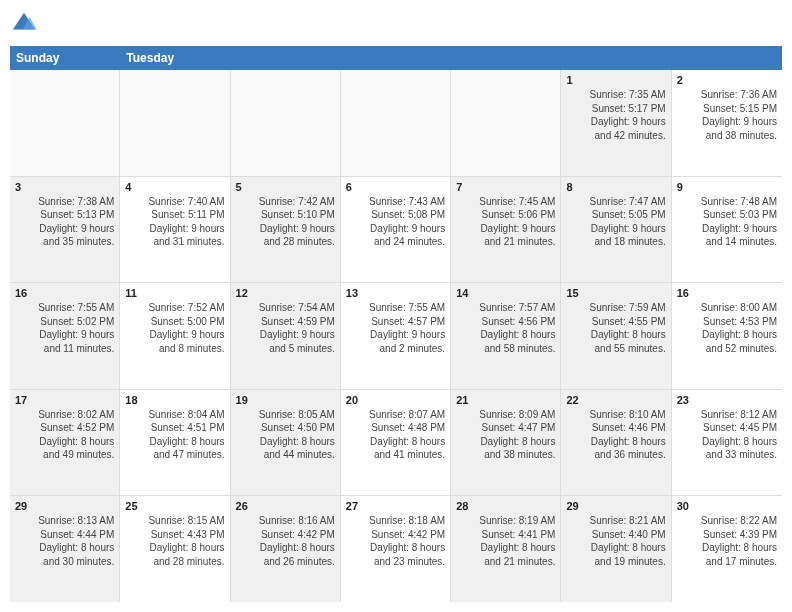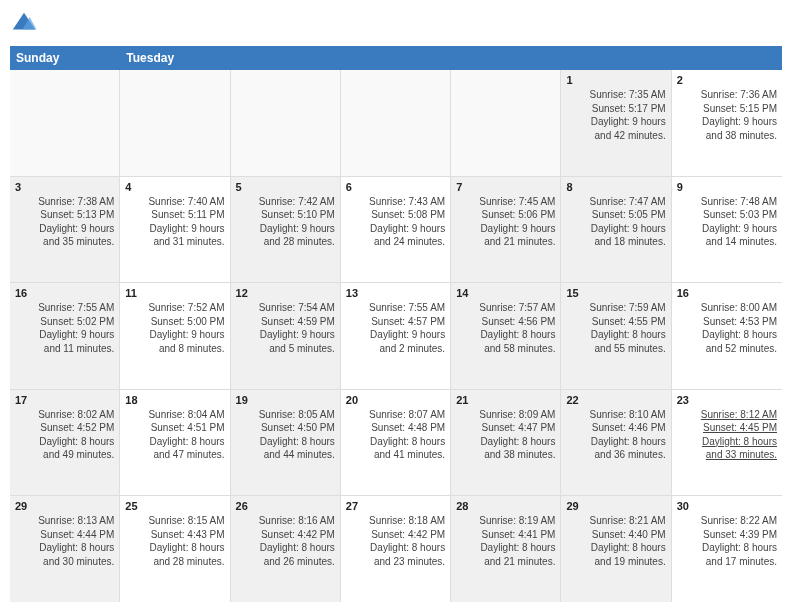--- a/index.html
+++ b/index.html
@@ -302,21 +302,21 @@
           </div>
           <div class="cal-cell shaded">
             <div class="day-num">22</div>
             <div class="day-info" style="white-space: pre-line;">Sunrise: 8:10 AM
 Sunset: 4:46 PM
 Daylight: 8 hours
 and 36 minutes.</div>
           </div>
           <div class="cal-cell">
             <div class="day-num">23</div>
-            <div class="day-info" style="white-space: pre-line; text-decoration: underline;">Sunrise: 8:12 AM
+            <div class="day-info" style="white-space: pre-line;">Sunrise: 8:12 AM
 Sunset: 4:45 PM
 Daylight: 8 hours
 and 33 minutes.</div>
           </div>
         </div>
         <div class="cal-row">
           <div class="cal-cell shaded">
             <div class="day-num">29</div>
             <div class="day-info" style="white-space: pre-line;">Sunrise: 8:13 AM
 Sunset: 4:44 PM

